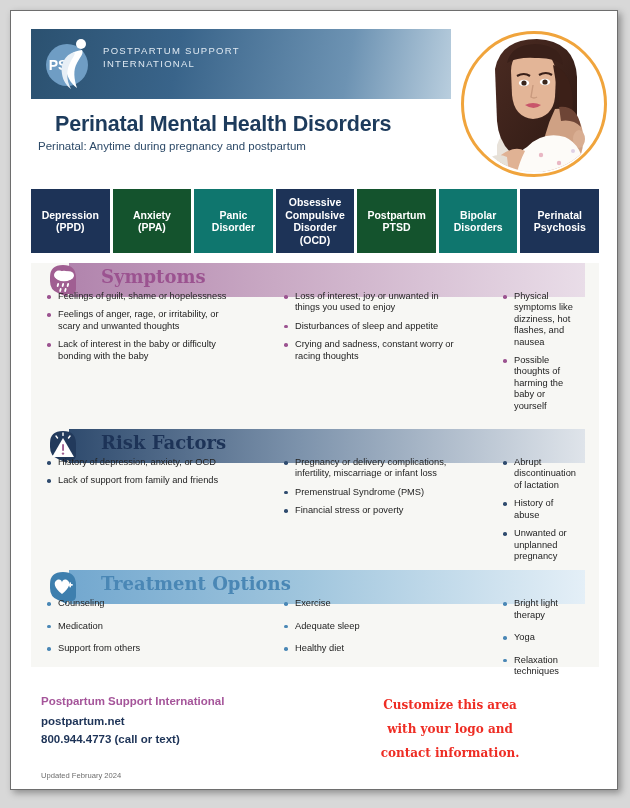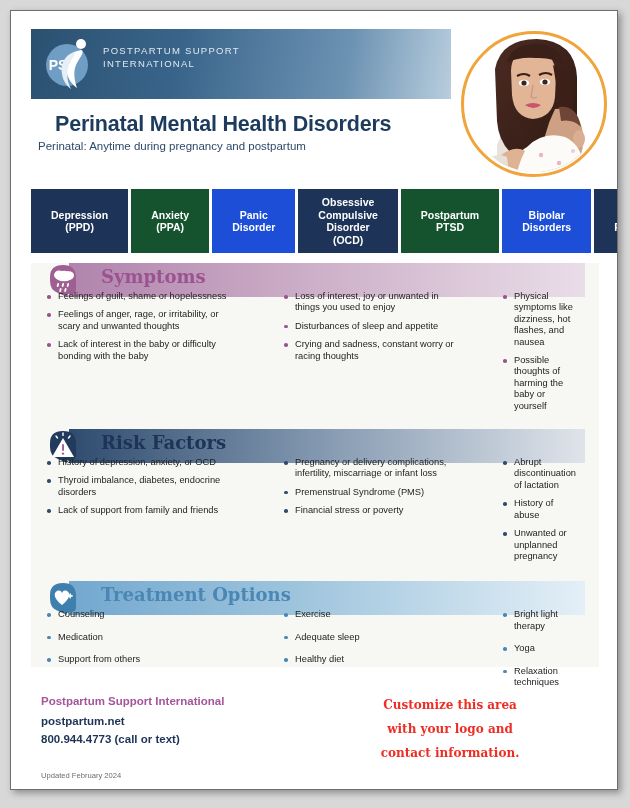--- a/index.html
+++ b/index.html
@@ -52,25 +52,25 @@
   .photo svg{display:block;}
 
   
   .tabs{
     position:absolute;left:20px;top:178px;width:568px;height:64px;
     display:flex;gap:3px;
   }
   .tab{
     flex:1;display:flex;align-items:center;justify-content:center;text-align:center;
     color:#ffffff;font-size:10.5px;font-weight:bold;line-height:12.5px;
-    padding:0 20px;box-sizing:border-box;
+    padding:0 2px;box-sizing:border-box;
   }
   .tab.navy{background:#1d3357;}
   .tab.blue{background:#14532d;}
-  .tab.mauve{background:#1d4ed8;}
+  .tab.mauve{background:#0f766e;}
 
   
   .panel{
     position:absolute;left:20px;top:252px;width:568px;height:404px;
     background:#f7f7f4;
   }
 
   .sec-head{position:relative;height:18px;margin:0 14px;}
   .sec-bar{position:absolute;left:24px;top:0;right:0;height:34px;}
   .sec-bar.symptoms{background:linear-gradient(90deg,#b184ad 0%,#c9a9c4 40%,#e9dde8 100%);}
@@ -295,36 +295,35 @@
             <line x1="18" y1="4" x2="18" y2="6.4"></line>
             <line x1="25" y1="7" x2="23.5" y2="9"></line>
           </g>
         </svg>
       </div>
       <div class="sec-title risk">Risk Factors</div>
     </div>
     <div class="cols risk">
       <div class="col c1">
         <div class="bul">History of depression, anxiety, or OCD</div>
-        <div class="bul">Thyroid imbalance, diabetes, endocrine disorders</div>
         <div class="bul">Lack of support from family and friends</div>
       </div>
       <div class="col c2">
         <div class="bul">Pregnancy or delivery complications, infertility, miscarriage or infant loss</div>
         <div class="bul">Premenstrual Syndrome (PMS)</div>
         <div class="bul">Financial stress or poverty</div>
       </div>
       <div class="col c3">
         <div class="bul">Abrupt discontinuation of lactation</div>
         <div class="bul">History of abuse</div>
         <div class="bul">Unwanted or unplanned pregnancy</div>
       </div>
     </div>
 
-    <div class="sec-head" style="margin-top:12px;">
+    <div class="sec-head" style="margin-top:1px;">
       <div class="sec-bar treat"></div>
       <div class="sec-icon">
         <svg viewBox="0 0 36 36" width="36" height="36">
           <path d="M5 14 Q5 2 18 2 Q31 2 31 15 L31 26 Q31 31 26 31 L22 31 L22 34 L13 30 Q5 27 5 18 Z" fill="#3e7fae"></path>
           <path d="M17 24 C9 18 8 12 12 10 C15 8.5 17 11 17 12.5 C17 11 19 8.5 22 10 C26 12 25 18 17 24 Z" fill="#ffffff"></path>
           <g fill="#ffffff">
             <rect x="24.4" y="12.2" width="1.6" height="5.4" rx="0.8"></rect>
             <rect x="22.5" y="14.1" width="5.4" height="1.6" rx="0.8"></rect>
           </g>
         </svg>

